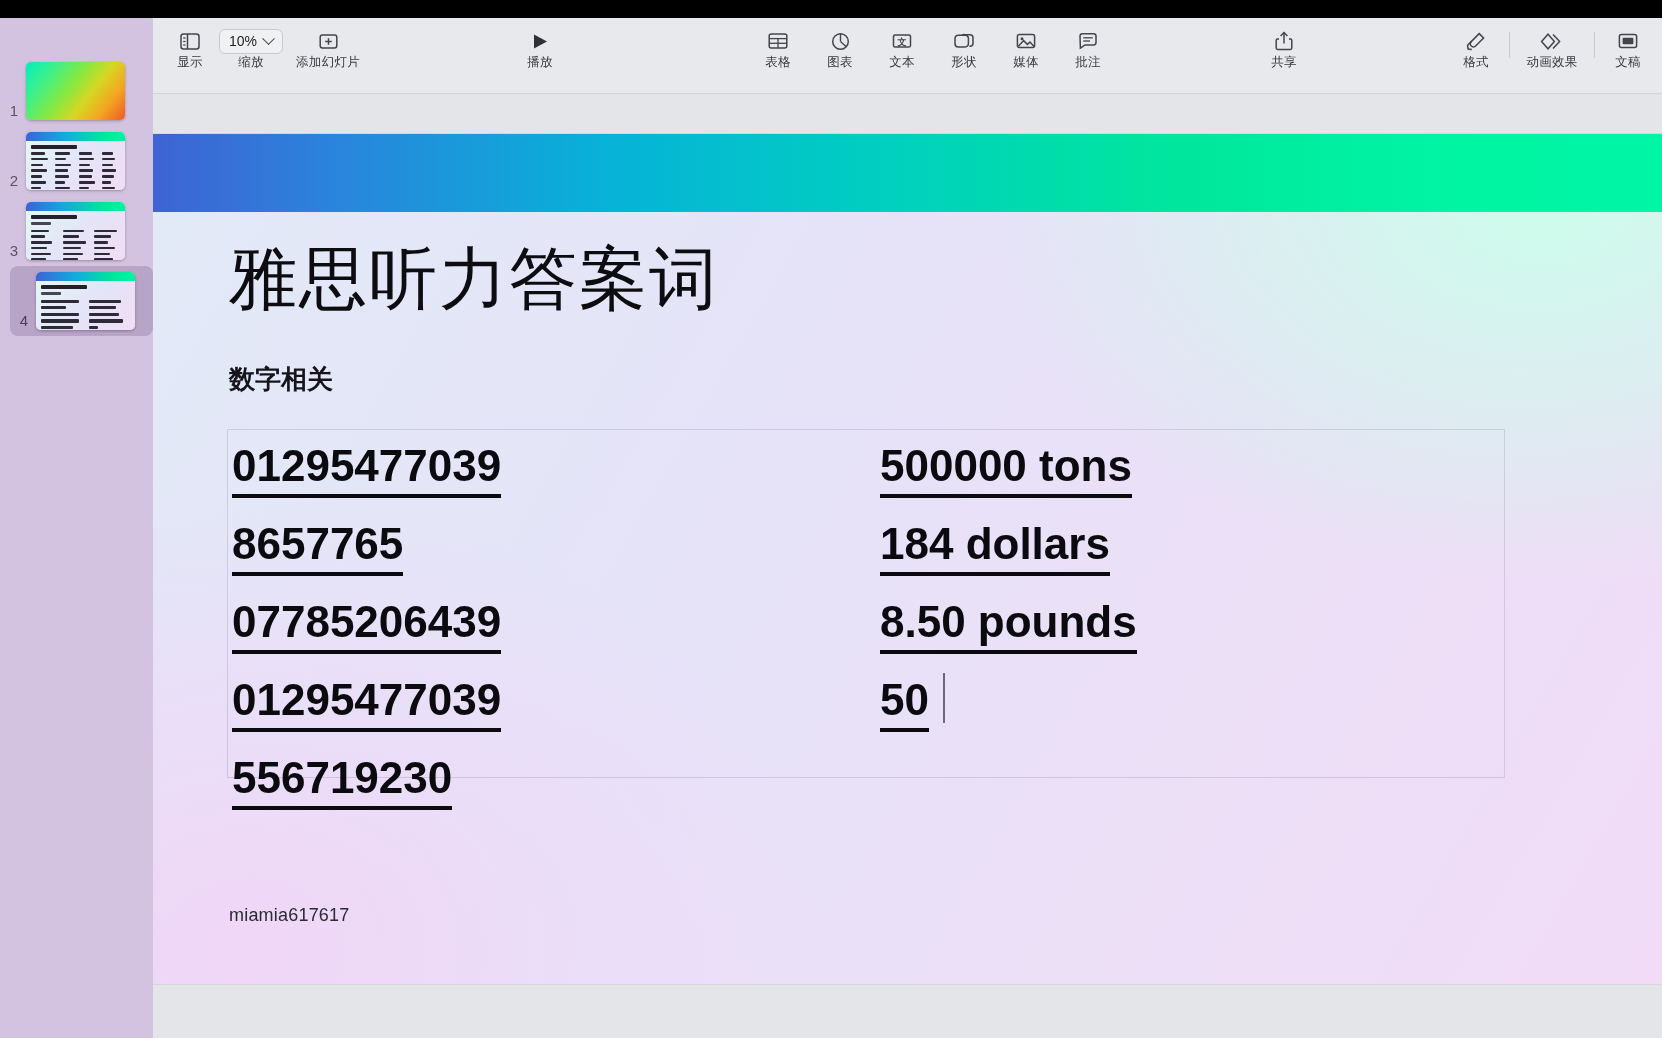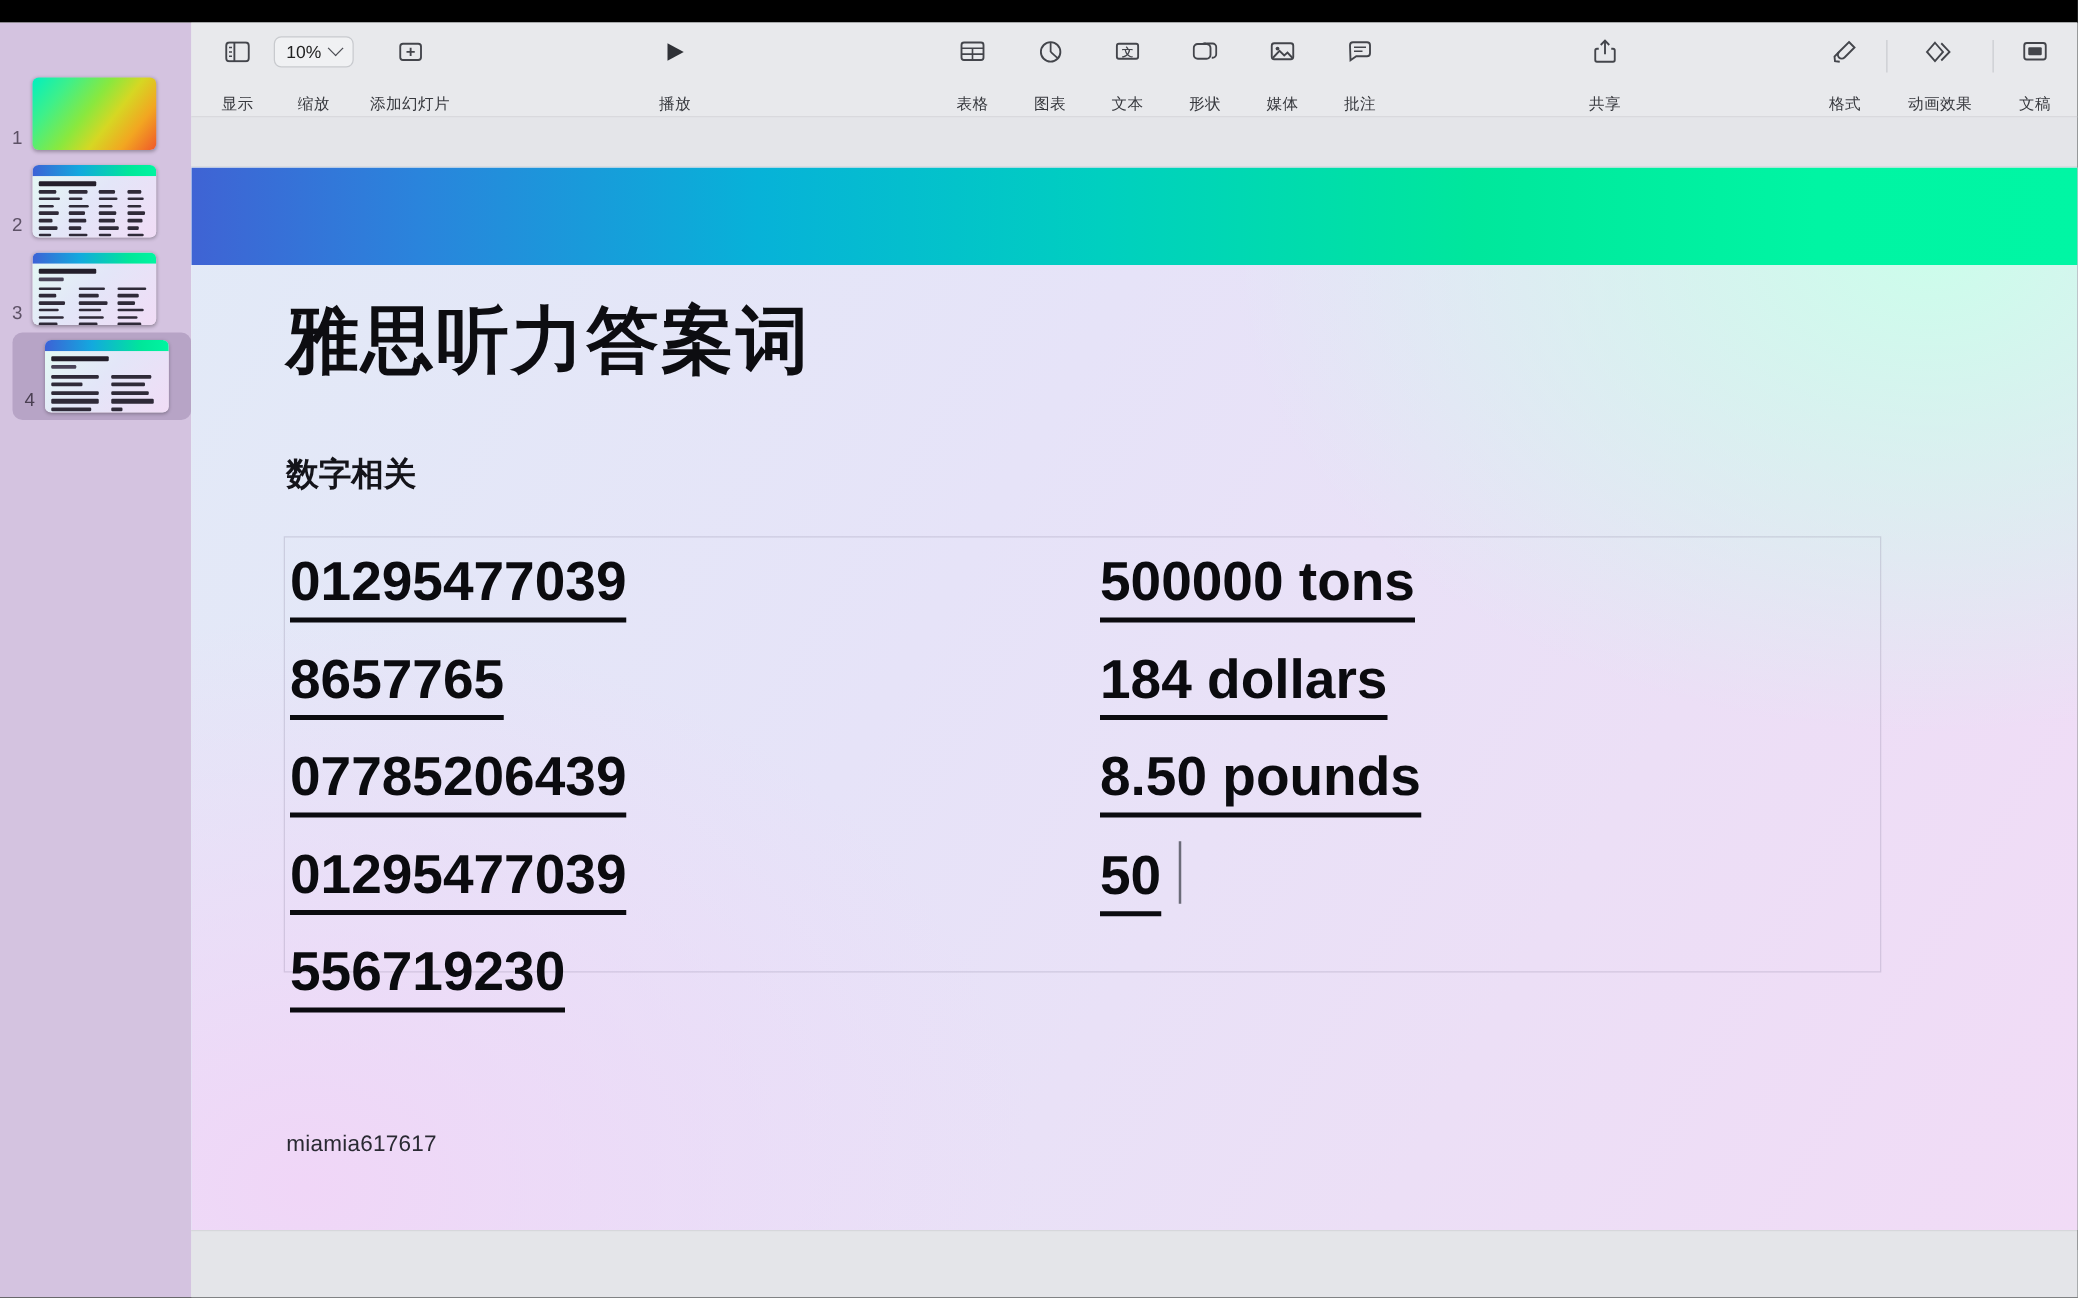--- a/index.html
+++ b/index.html
@@ -83,21 +83,21 @@
     padding-top: 10px;
     position: relative;
     border-bottom: 1px solid #d3d4d8;
   }
   .tb-item {
     display: flex; flex-direction: column; align-items: center; justify-content: flex-start;
     min-width: 46px; padding: 0 6px;
     cursor: default; user-select: none;
   }
   .tb-icon { height: 26px; display: flex; align-items: center; justify-content: center; color: #43454b; }
-  .tb-label { font-size: 12.5px; color: #37393e; margin-top: 21px; letter-spacing: .3px; white-space: nowrap; }
+  .tb-label { font-size: 12.5px; color: #37393e; margin-top: 0; letter-spacing: .3px; white-space: nowrap; }
   .zoom-chip {
     display: flex; align-items: center; gap: 7px;
     border: 1px solid #c8cace; background: #f0f1f3;
     border-radius: 6px; padding: 3px 9px; height: 25px;
     font-size: 14px; color: #222;
   }
   .chev { width: 9px; height: 9px; border-right: 1.6px solid #4a4c52; border-bottom: 1.6px solid #4a4c52;
           transform: rotate(45deg) translate(-2px,-2px); }
   .tb-sep { width: 1px; height: 26px; background: #c9cbcf; margin: 4px 10px 0 10px; }
   .tb-gap-lg { width: 150px; }
@@ -123,21 +123,21 @@
       radial-gradient(900px 620px at 92% 8%, #ccfdeb 0%, rgba(204,253,235,0) 62%),
       radial-gradient(900px 700px at 6% 96%, #f0d6f7 0%, rgba(240,214,247,0) 65%),
       linear-gradient(120deg,#e2eaf7 0%, #e6e3f8 40%, #ecdff6 72%, #f1dbf6 100%);
   }
   .grad-bar {
     position: absolute; left: 0; top: 0; width: 100%; height: 78px;
     background: linear-gradient(90deg, #3f63d4 0%, #2a84dc 12%, #07b2d8 30%, #00cfc0 48%, #00e79c 68%, #00f5a3 86%, #00f6a4 100%);
   }
   .slide-title {
     position: absolute; left: 76px; top: 110px;
-    font-size: 58px; font-weight: 700; color: #0d0d11;
+    font-size: 68px; font-weight: 400; color: #0d0d11;
     letter-spacing: 2px; line-height: 1;
   }
   .slide-sub {
     position: absolute; left: 76px; top: 228px;
     font-size: 26px; font-weight: 700; color: #14141a;
   }
 
   
   .textbox {
     position: absolute; left: 74px; top: 295px;

